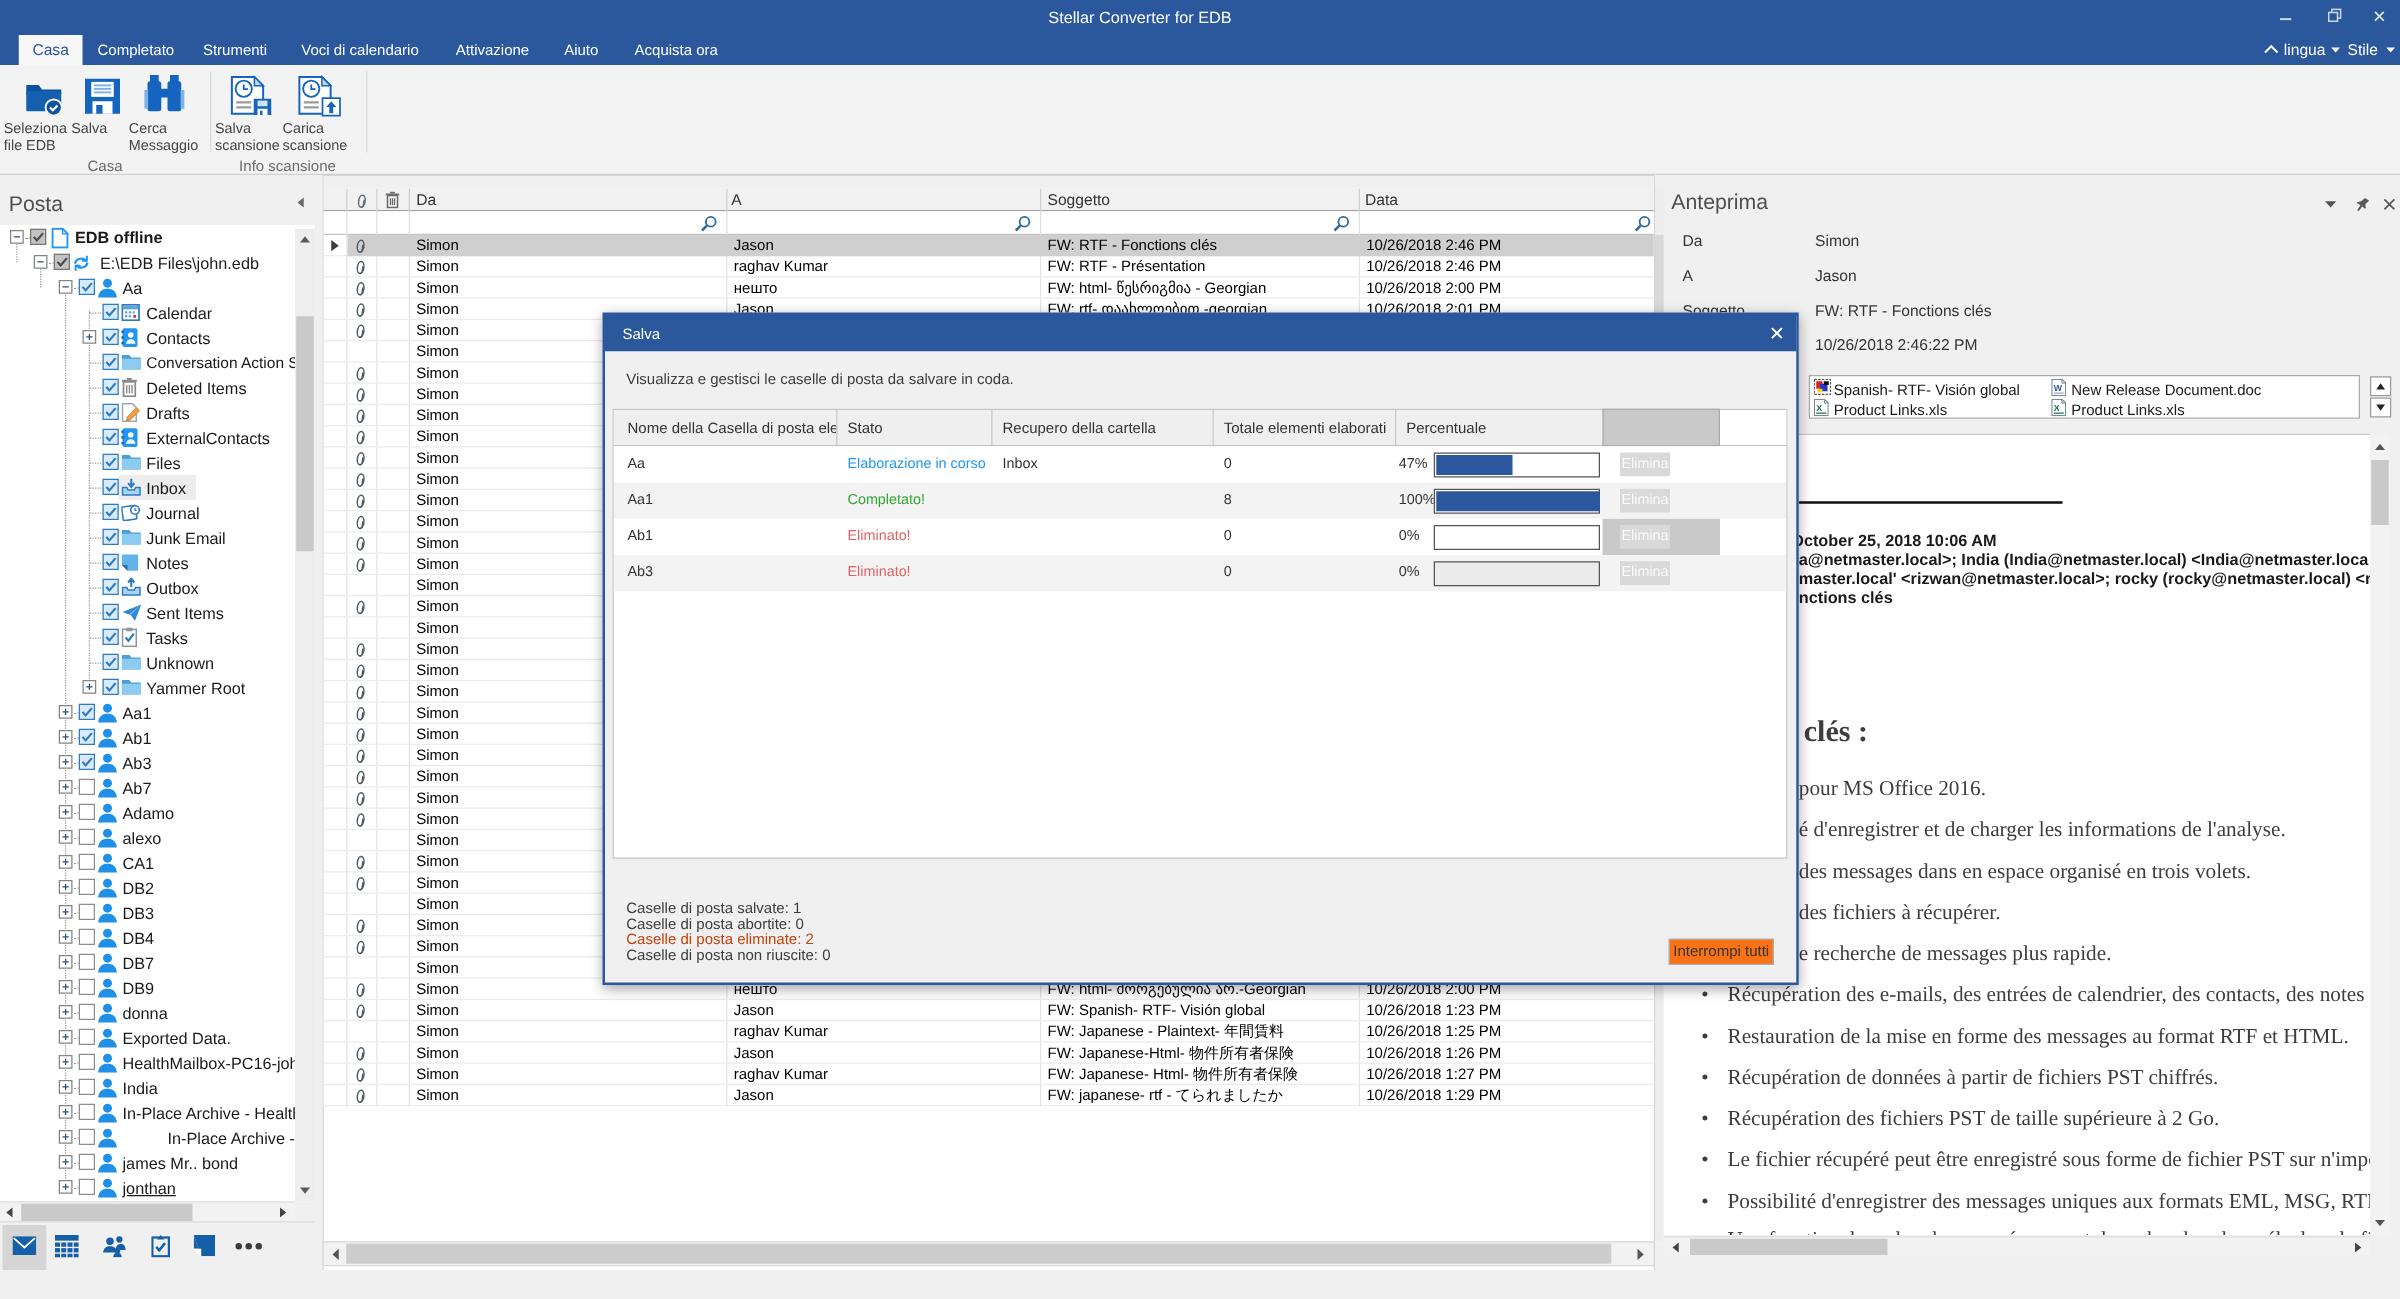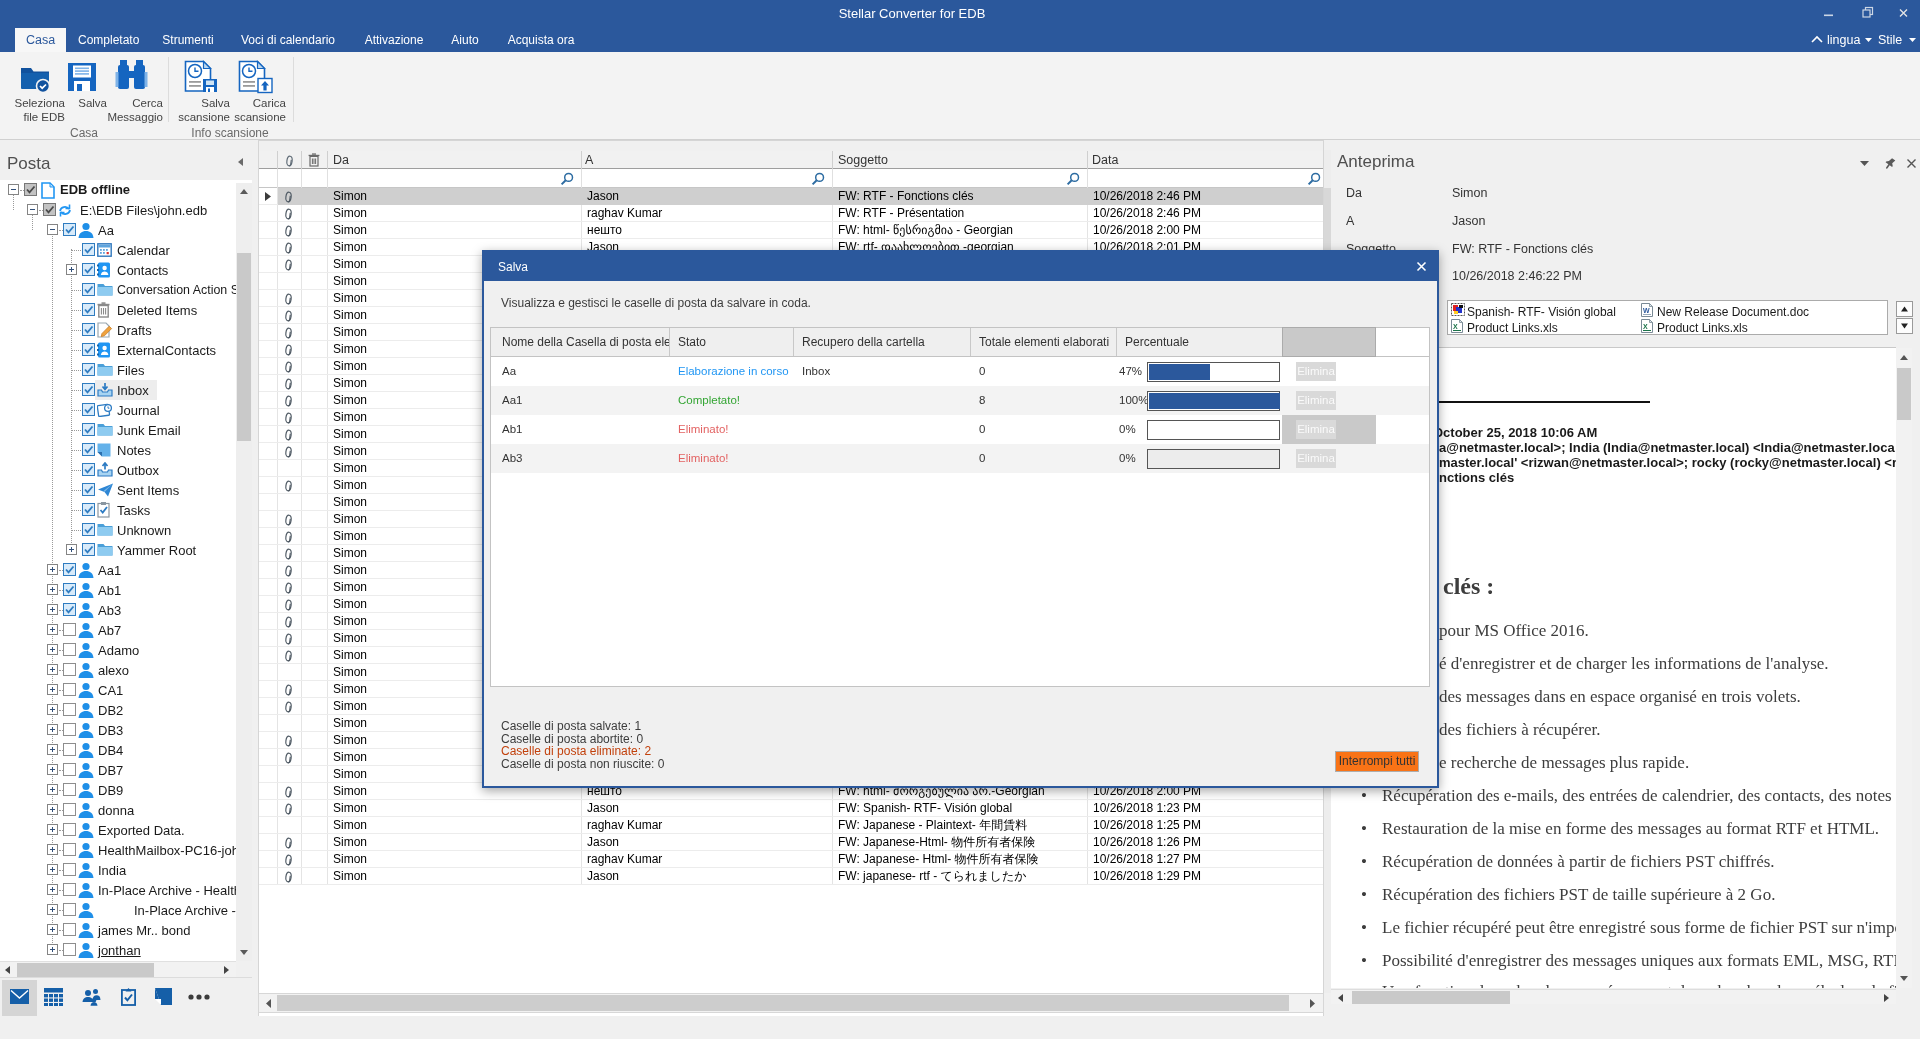--- a/index.html
+++ b/index.html
@@ -5,21 +5,21 @@
 html,body{width:1920px;height:1039px;overflow:hidden}
 body{font-family:"Liberation Sans",sans-serif;background:#f0f0f0}
 #app{position:relative;width:1920px;height:1039px;overflow:hidden}
 .abs{position:absolute}
 .tx{position:absolute;white-space:nowrap}
 
 #titlebar{position:absolute;left:0;top:0;width:1920px;height:28px;background:#2b589c}
 #tabrow{position:absolute;left:0;top:28px;width:1920px;height:24px;background:#2b589c}
 .tab{position:absolute;top:0;height:24px;line-height:24px;color:#fff;font-size:12px;text-align:center;white-space:nowrap}
 #ribbon{position:absolute;left:0;top:52px;width:1920px;height:88px;background:#f3f3f3;border-bottom:1px solid #d0d0d0}
-.rlabel{position:absolute;font-size:11.5px;color:#444;text-align:right;line-height:13.5px;top:45px}
+.rlabel{position:absolute;font-size:11.5px;color:#444;text-align:left;line-height:13.5px;top:45px}
 .rgroup{position:absolute;top:74px;font-size:12px;color:#6a6a6a;text-align:center}
 .rsep{position:absolute;top:5px;height:65px;width:1px;background:#dcdcdc}
 
 .panelhead{font-size:17px;color:#4f4f4f}
 
 .trow{position:absolute;left:0;width:236px;height:20px;font-size:13px;color:#1a1a1a;overflow:hidden;white-space:nowrap}
 .exp{position:absolute;width:11px;height:11px;background:#fff;border:1px solid #848484}
 .stub{position:absolute;top:10px;height:0;border-top:1px dotted #9a9a9a}
 .exp:before{content:"";position:absolute;left:2px;top:4px;width:5px;height:1px;background:#33507a}
 .exp.plus:after{content:"";position:absolute;left:4px;top:2px;width:1px;height:5px;background:#33507a}

